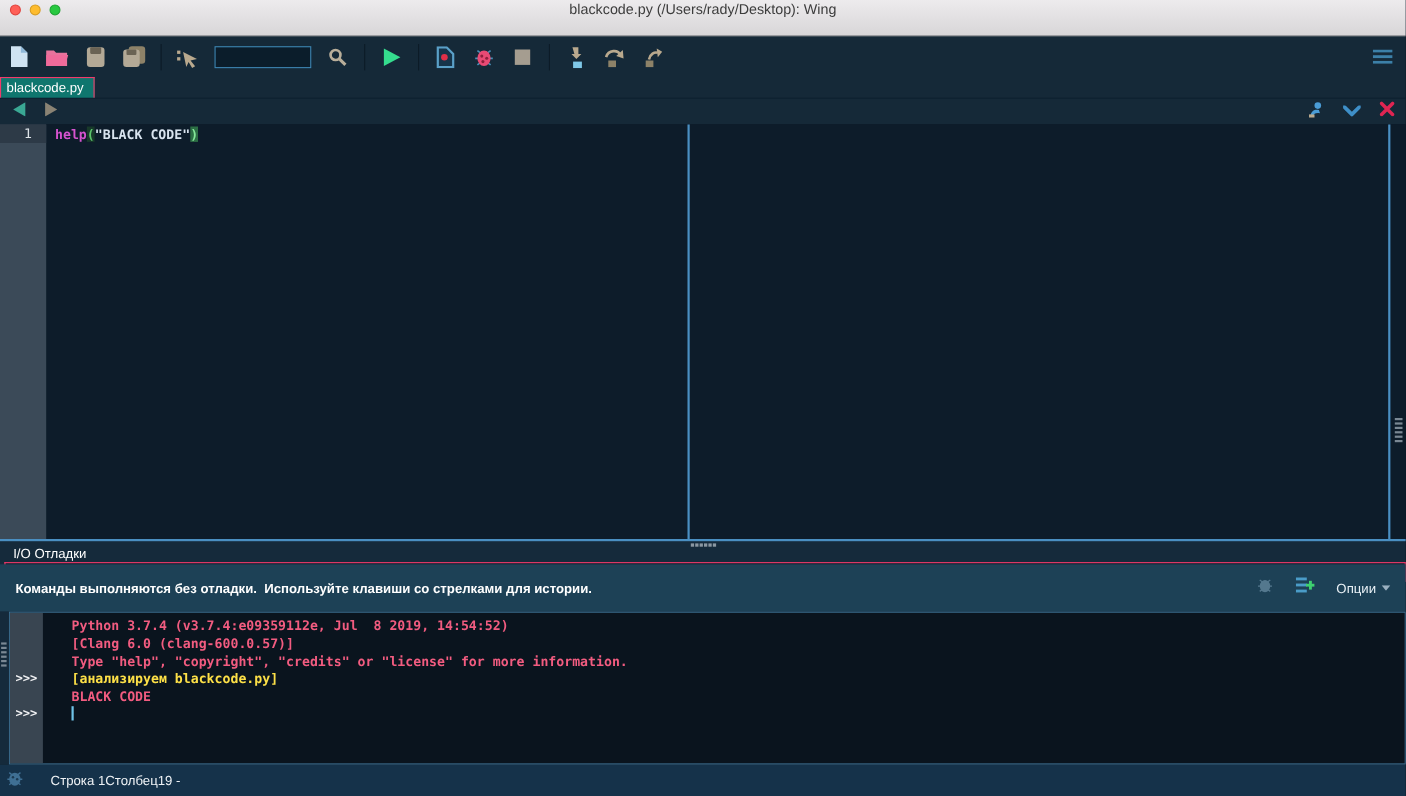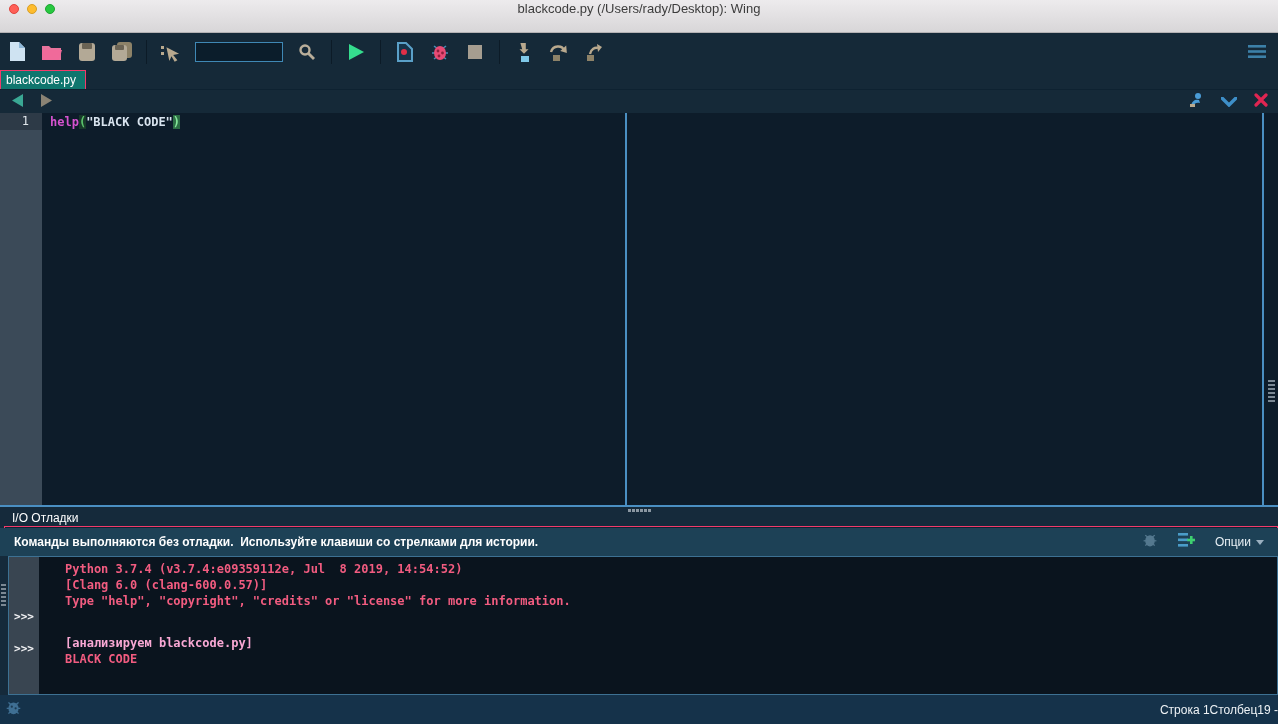--- a/index.html
+++ b/index.html
@@ -48,39 +48,39 @@
 
   
   .bottom { flex:0 0 auto; border-top:2px solid #4a8fc2; background:#152a3b; position:relative; display:flex; flex-direction:column; }
   .hdots { position:absolute; top:2px; left:628px; display:flex; gap:1px; }
   .hdots i { width:3px; height:3px; background:#8a97a2; }
   .btabs { height:21px; display:flex; align-items:stretch; padding-left:4px;flex-direction:column; }
   .btab { color:#ffffff; font-size:12px; padding:3px 7px 0 7px; border:1px solid transparent; }
   .btab.active { background:#0f2433; border:1px solid #f23a6b; border-bottom:none; }
   .btabs .panel-dd { margin-left:auto; margin-right:8px; align-self:center; }
 
-  .shell-header { height:28px; background:#1d4156; display:flex; align-items:center; padding:0 14px; flex:0 0 auto; }
+  .shell-header { height:43px; background:#1d4156; display:flex; align-items:center; padding:0 14px; flex:0 0 auto; }
   .shell-msg { color:#ffffff; font-size:12px; font-weight:bold; white-space:pre; }
   .sh-right { margin-left:auto; display:flex; align-items:center; gap:20px; }
   .opts { color:#e8f0f5; font-size:12px; display:flex; align-items:center; gap:5px; }
 
   .shell-wrap { height:139px; display:flex; flex:0 0 auto; }
   .lstrip { width:8px; background:#152a3b; position:relative; }
   .lstrip .vdots { left:1px; top:28px; }
   .shell-box { flex:1; border:1px solid #3d7193; background:#0a141e; display:flex; overflow:hidden; }
   .shell-gutter { width:30px; background:#394551; padding-top:4px; flex:0 0 auto; }
   .shell-prompt { height:16px; line-height:16px; text-align:center; font-family:"DejaVu Sans Mono",monospace; font-size:11px; font-weight:bold; color:#f2f2f4; }
   .shell-lines { flex:1; padding:4px 0 0 26px; font-family:"DejaVu Sans Mono",monospace; font-size:12px; font-weight:bold; }
   .shell-line { height:16px; line-height:16px; white-space:pre; }
   .c-pink { color:#f25c80; }
-  .c-blue { color:#f9a8d4;margin-top:26px; }
+  .c-blue { color:#fde047; }
   .caret { display:inline-block; width:2px; height:13px; background:#6fc3e8; vertical-align:-2px; }
 
   
-  .statusbar { height:29px; background:#15324a; display:flex; align-items:center; padding-left:5px; gap:13px; flex:0 0 auto;justify-content:space-between; }
+  .statusbar { height:29px; background:#15324a; display:flex; align-items:center; padding-left:5px; gap:24px; flex:0 0 auto; }
   .status-text { color:#eef2f5; font-size:12px; }
 </style>
 </head>
 <body>
 
 <div class="app">
 
   <div class="titlebar">
     <div class="lights">
       <div class="light red"></div>

